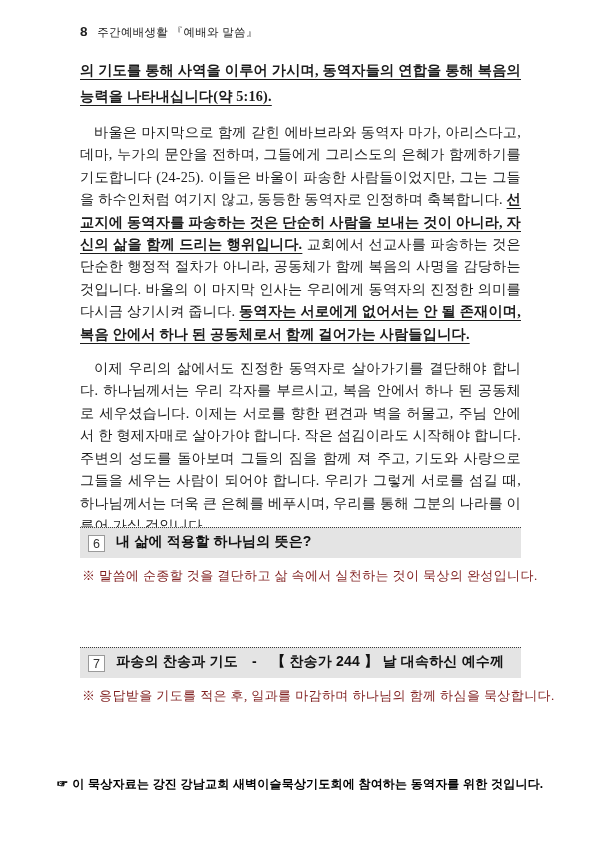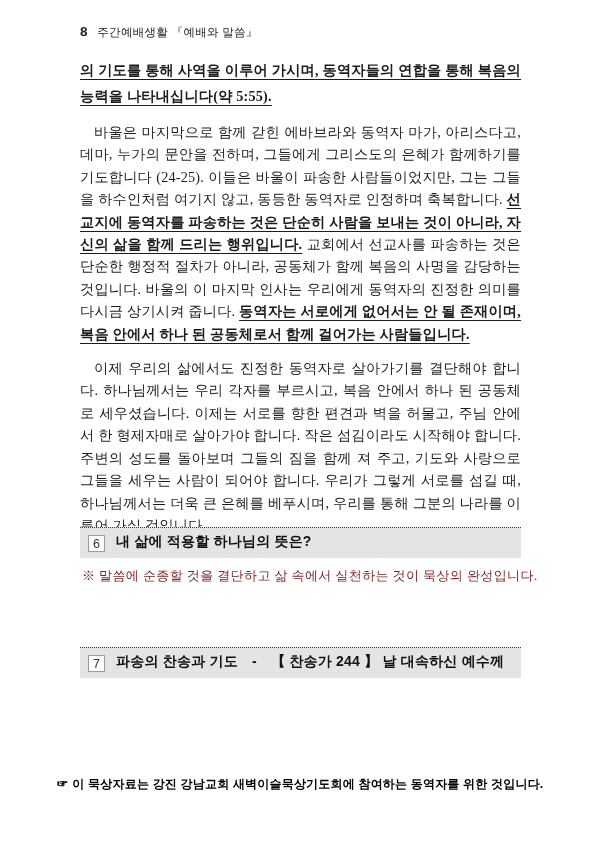--- a/index.html
+++ b/index.html
@@ -109,41 +109,42 @@
 
 <div class="page">
 
   <div class="content">
 
     <div class="running-head">
       <span class="page-num">8</span>
       <span>주간예배생활 『예배와 말씀』</span>
     </div>
 
-    <div class="para intro">의 기도를 통해 사역을 이루어 가시며, 동역자들의 연합을 통해 복음의 능력을 나타내십니다(약 5:55).</div>
+    <div class="para intro">의 기도를 통해 사역을 이루어 가시며, 동역자들의 연합을 통해 복음의 능력을 나타내십니다(약 5:16).</div>
 
     <div class="para indent"><span>바울은 마지막으로 함께 갇힌 에바브라와 동역자 마가, 아리스다고, 데마, 누가의 문안을 전하며, 그들에게 그리스도의 은혜가 함께하기를 기도합니다 (24-25). 이들은 바울이 파송한 사람들이었지만, 그는 그들을 하수인처럼 여기지 않고, 동등한 동역자로 인정하며 축복합니다. </span><span class="em">선교지에 동역자를 파송하는 것은 단순히 사람을 보내는 것이 아니라, 자신의 삶을 함께 드리는 행위입니다.</span><span> 교회에서 선교사를 파송하는 것은 단순한 행정적 절차가 아니라, 공동체가 함께 복음의 사명을 감당하는 것입니다. 바울의 이 마지막 인사는 우리에게 동역자의 진정한 의미를 다시금 상기시켜 줍니다. </span><span class="em">동역자는 서로에게 없어서는 안 될 존재이며, 복음 안에서 하나 된 공동체로서 함께 걸어가는 사람들입니다.</span></div>
 
     <div class="para indent">이제 우리의 삶에서도 진정한 동역자로 살아가기를 결단해야 합니다. 하나님께서는 우리 각자를 부르시고, 복음 안에서 하나 된 공동체로 세우셨습니다. 이제는 서로를 향한 편견과 벽을 허물고, 주님 안에서 한 형제자매로 살아가야 합니다. 작은 섬김이라도 시작해야 합니다. 주변의 성도를 돌아보며 그들의 짐을 함께 져 주고, 기도와 사랑으로 그들을 세우는 사람이 되어야 합니다. 우리가 그렇게 서로를 섬길 때, 하나님께서는 더욱 큰 은혜를 베푸시며, 우리를 통해 그분의 나라를 이루어 가실 것입니다.</div>
 
   </div>
 
   <div class="section" style="top:527px">
     <div class="section-bar">
       <span class="num-badge">6</span>
       <span>내 삶에 적용할 하나님의 뜻은?</span>
     </div>
     <div class="section-note">※ 말씀에 순종할 것을 결단하고 삶 속에서 실천하는 것이 묵상의 완성입니다.</div>
   </div>
 
   <div class="section" style="top:647px">
     <div class="section-bar">
       <span class="num-badge">7</span>
       <span>파송의 찬송과 기도　-　【 찬송가 244 】 날 대속하신 예수께</span>
     </div>
+    <div class="section-note">※ 응답받을 기도를 적은 후, 일과를 마감하며 하나님의 함께 하심을 묵상합니다.</div>
   </div>
 
   <div class="footer">
     <span>☞</span>
     <span>이 묵상자료는 강진 강남교회 새벽이슬묵상기도회에 참여하는 동역자를 위한 것입니다.</span>
   </div>
 
 </div>
 
 </body></html>

